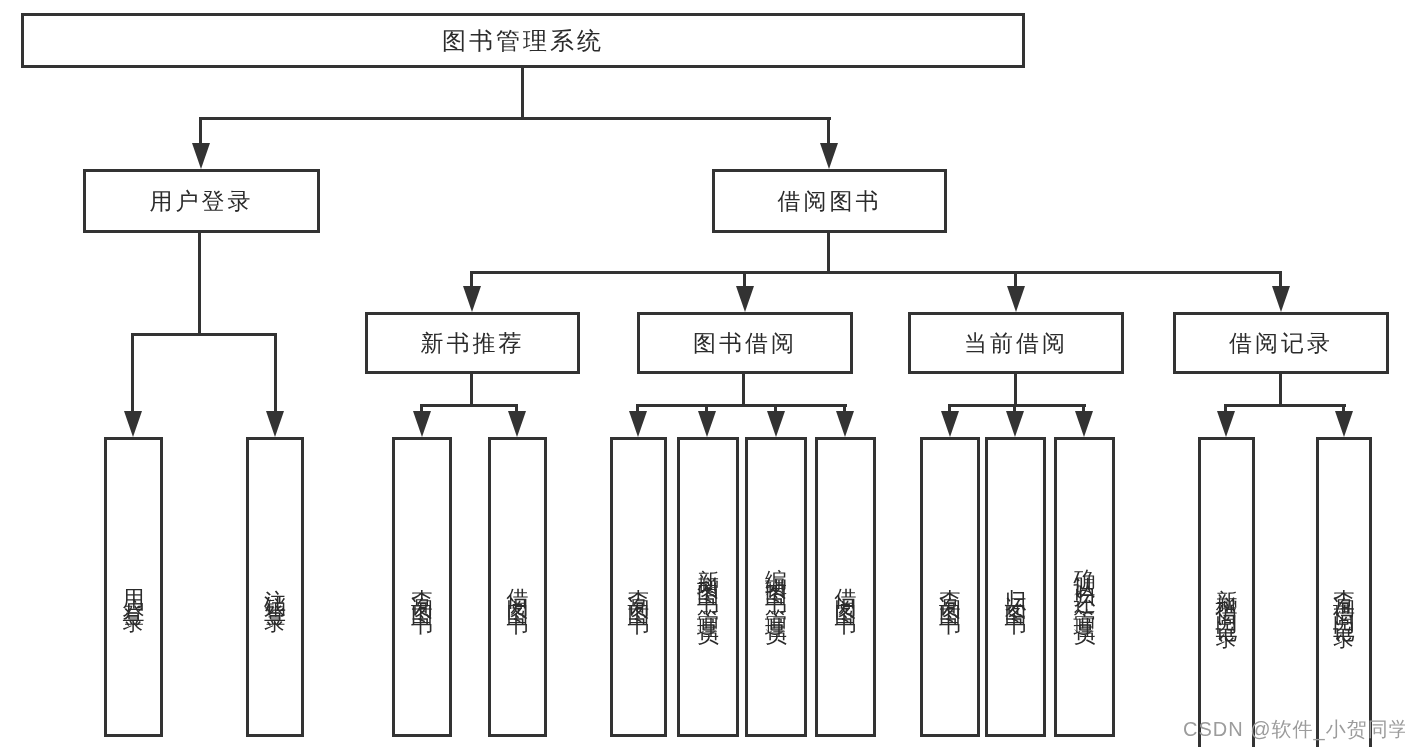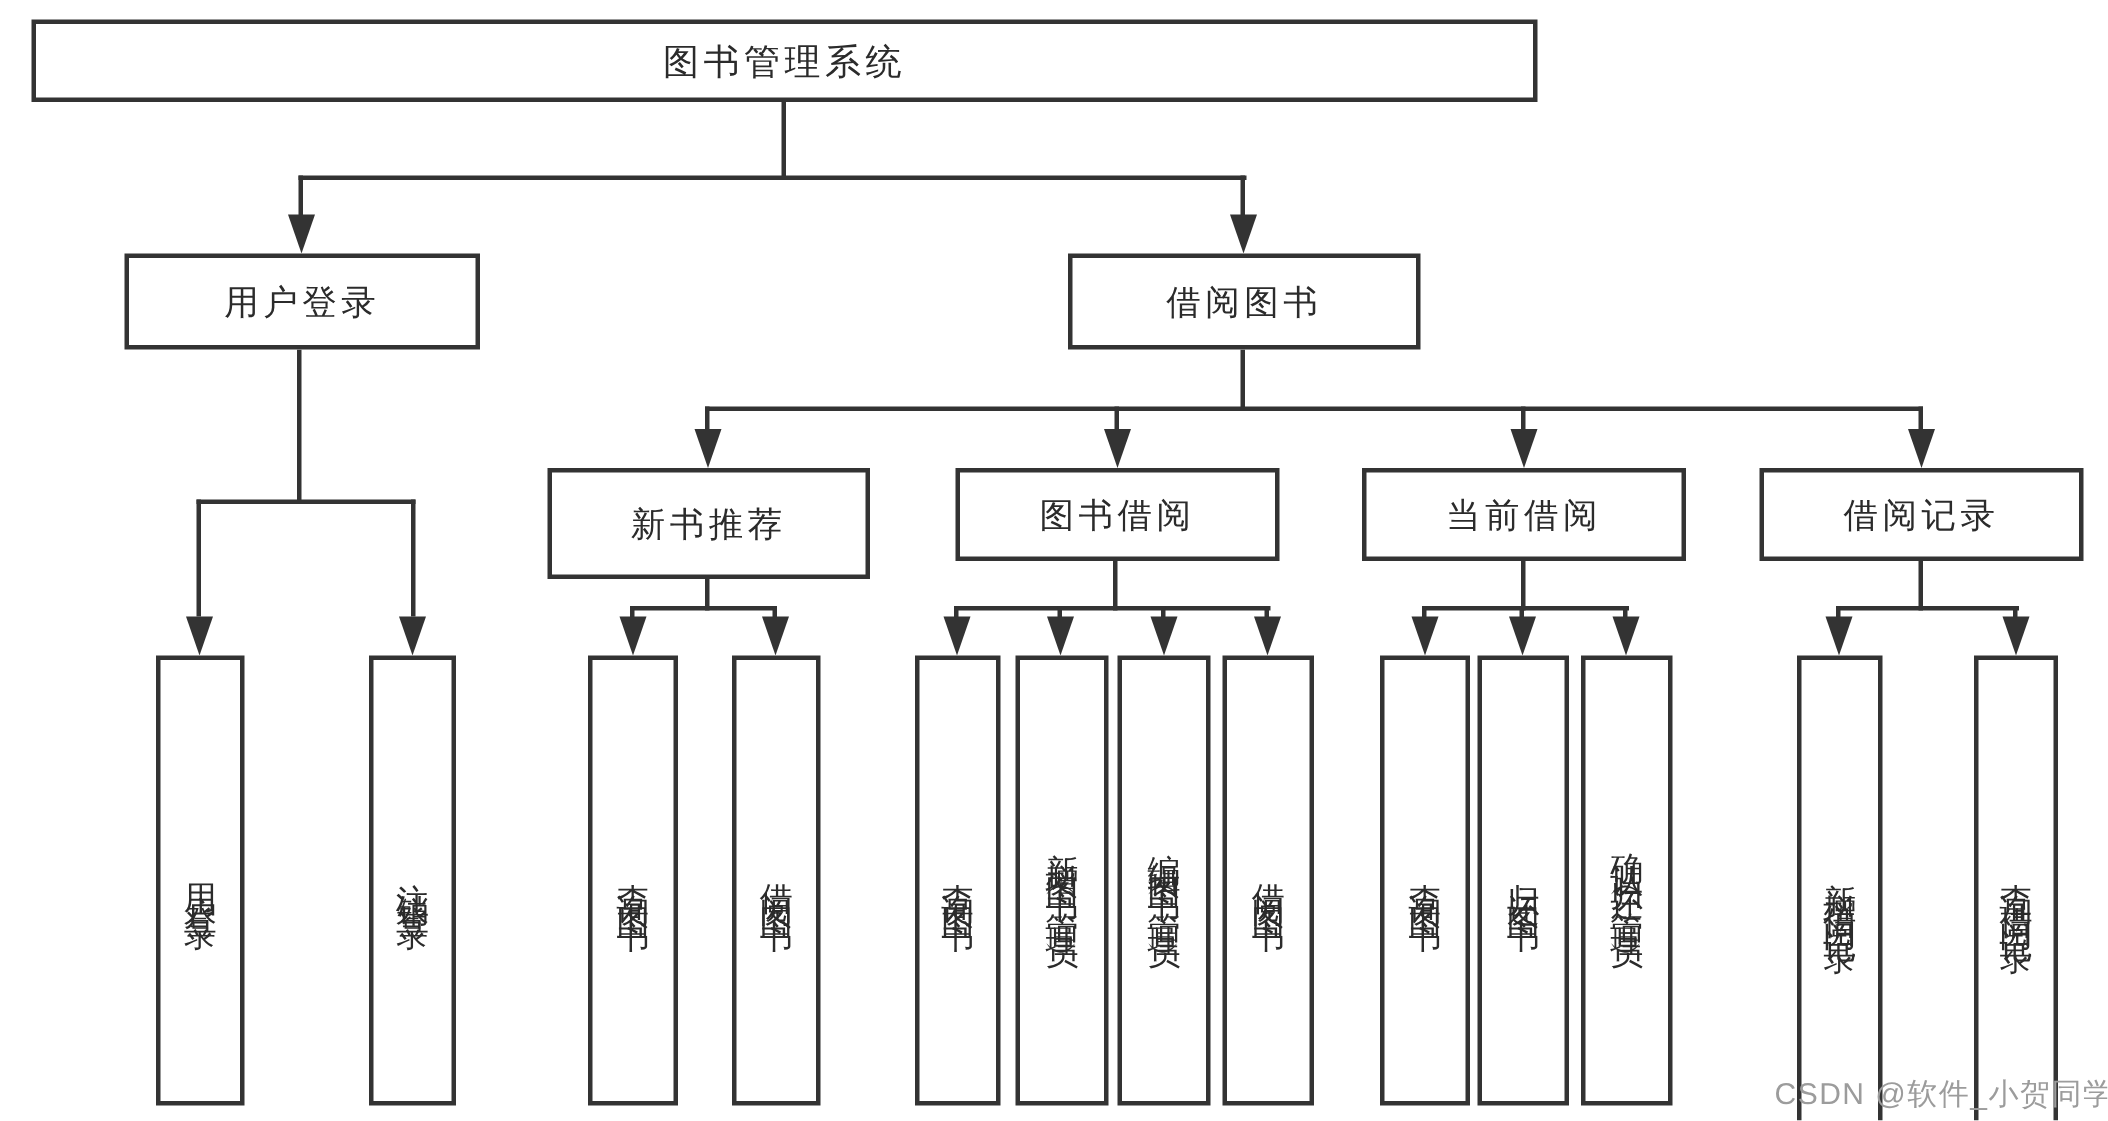--- a/index.html
+++ b/index.html
@@ -116,21 +116,21 @@
   <div class="vline" style="left:1224px;top:404px;height:9px"></div>
   <div class="ah" style="left:1217px;top:411px"></div>
   <div class="vline" style="left:1342px;top:404px;height:9px"></div>
   <div class="ah" style="left:1335px;top:411px"></div>
 
   <div class="node hnode root" style="left:21px;top:13px;width:1004px;height:55px">图书管理系统</div>
 
   <div class="node hnode" style="left:83px;top:169px;width:237px;height:64px">用户登录</div>
   <div class="node hnode" style="left:712px;top:169px;width:235px;height:64px">借阅图书</div>
 
-  <div class="node hnode" style="left:365px;top:312px;width:215px;height:74px">新书推荐</div>
+  <div class="node hnode" style="left:365px;top:312px;width:215px;height:62px">新书推荐</div>
   <div class="node hnode" style="left:637px;top:312px;width:216px;height:62px">图书借阅</div>
   <div class="node hnode" style="left:908px;top:312px;width:216px;height:62px">当前借阅</div>
   <div class="node hnode" style="left:1173px;top:312px;width:216px;height:62px">借阅记录</div>
 
   <div class="node leaf" style="left:104px;top:437px;width:59px;height:300px">用户登录</div>
   <div class="node leaf" style="left:246px;top:437px;width:58px;height:300px">注销登录</div>
 
   <div class="node leaf" style="left:392px;top:437px;width:60px;height:300px">查询图书</div>
   <div class="node leaf" style="left:488px;top:437px;width:59px;height:300px">借阅图书</div>
 

